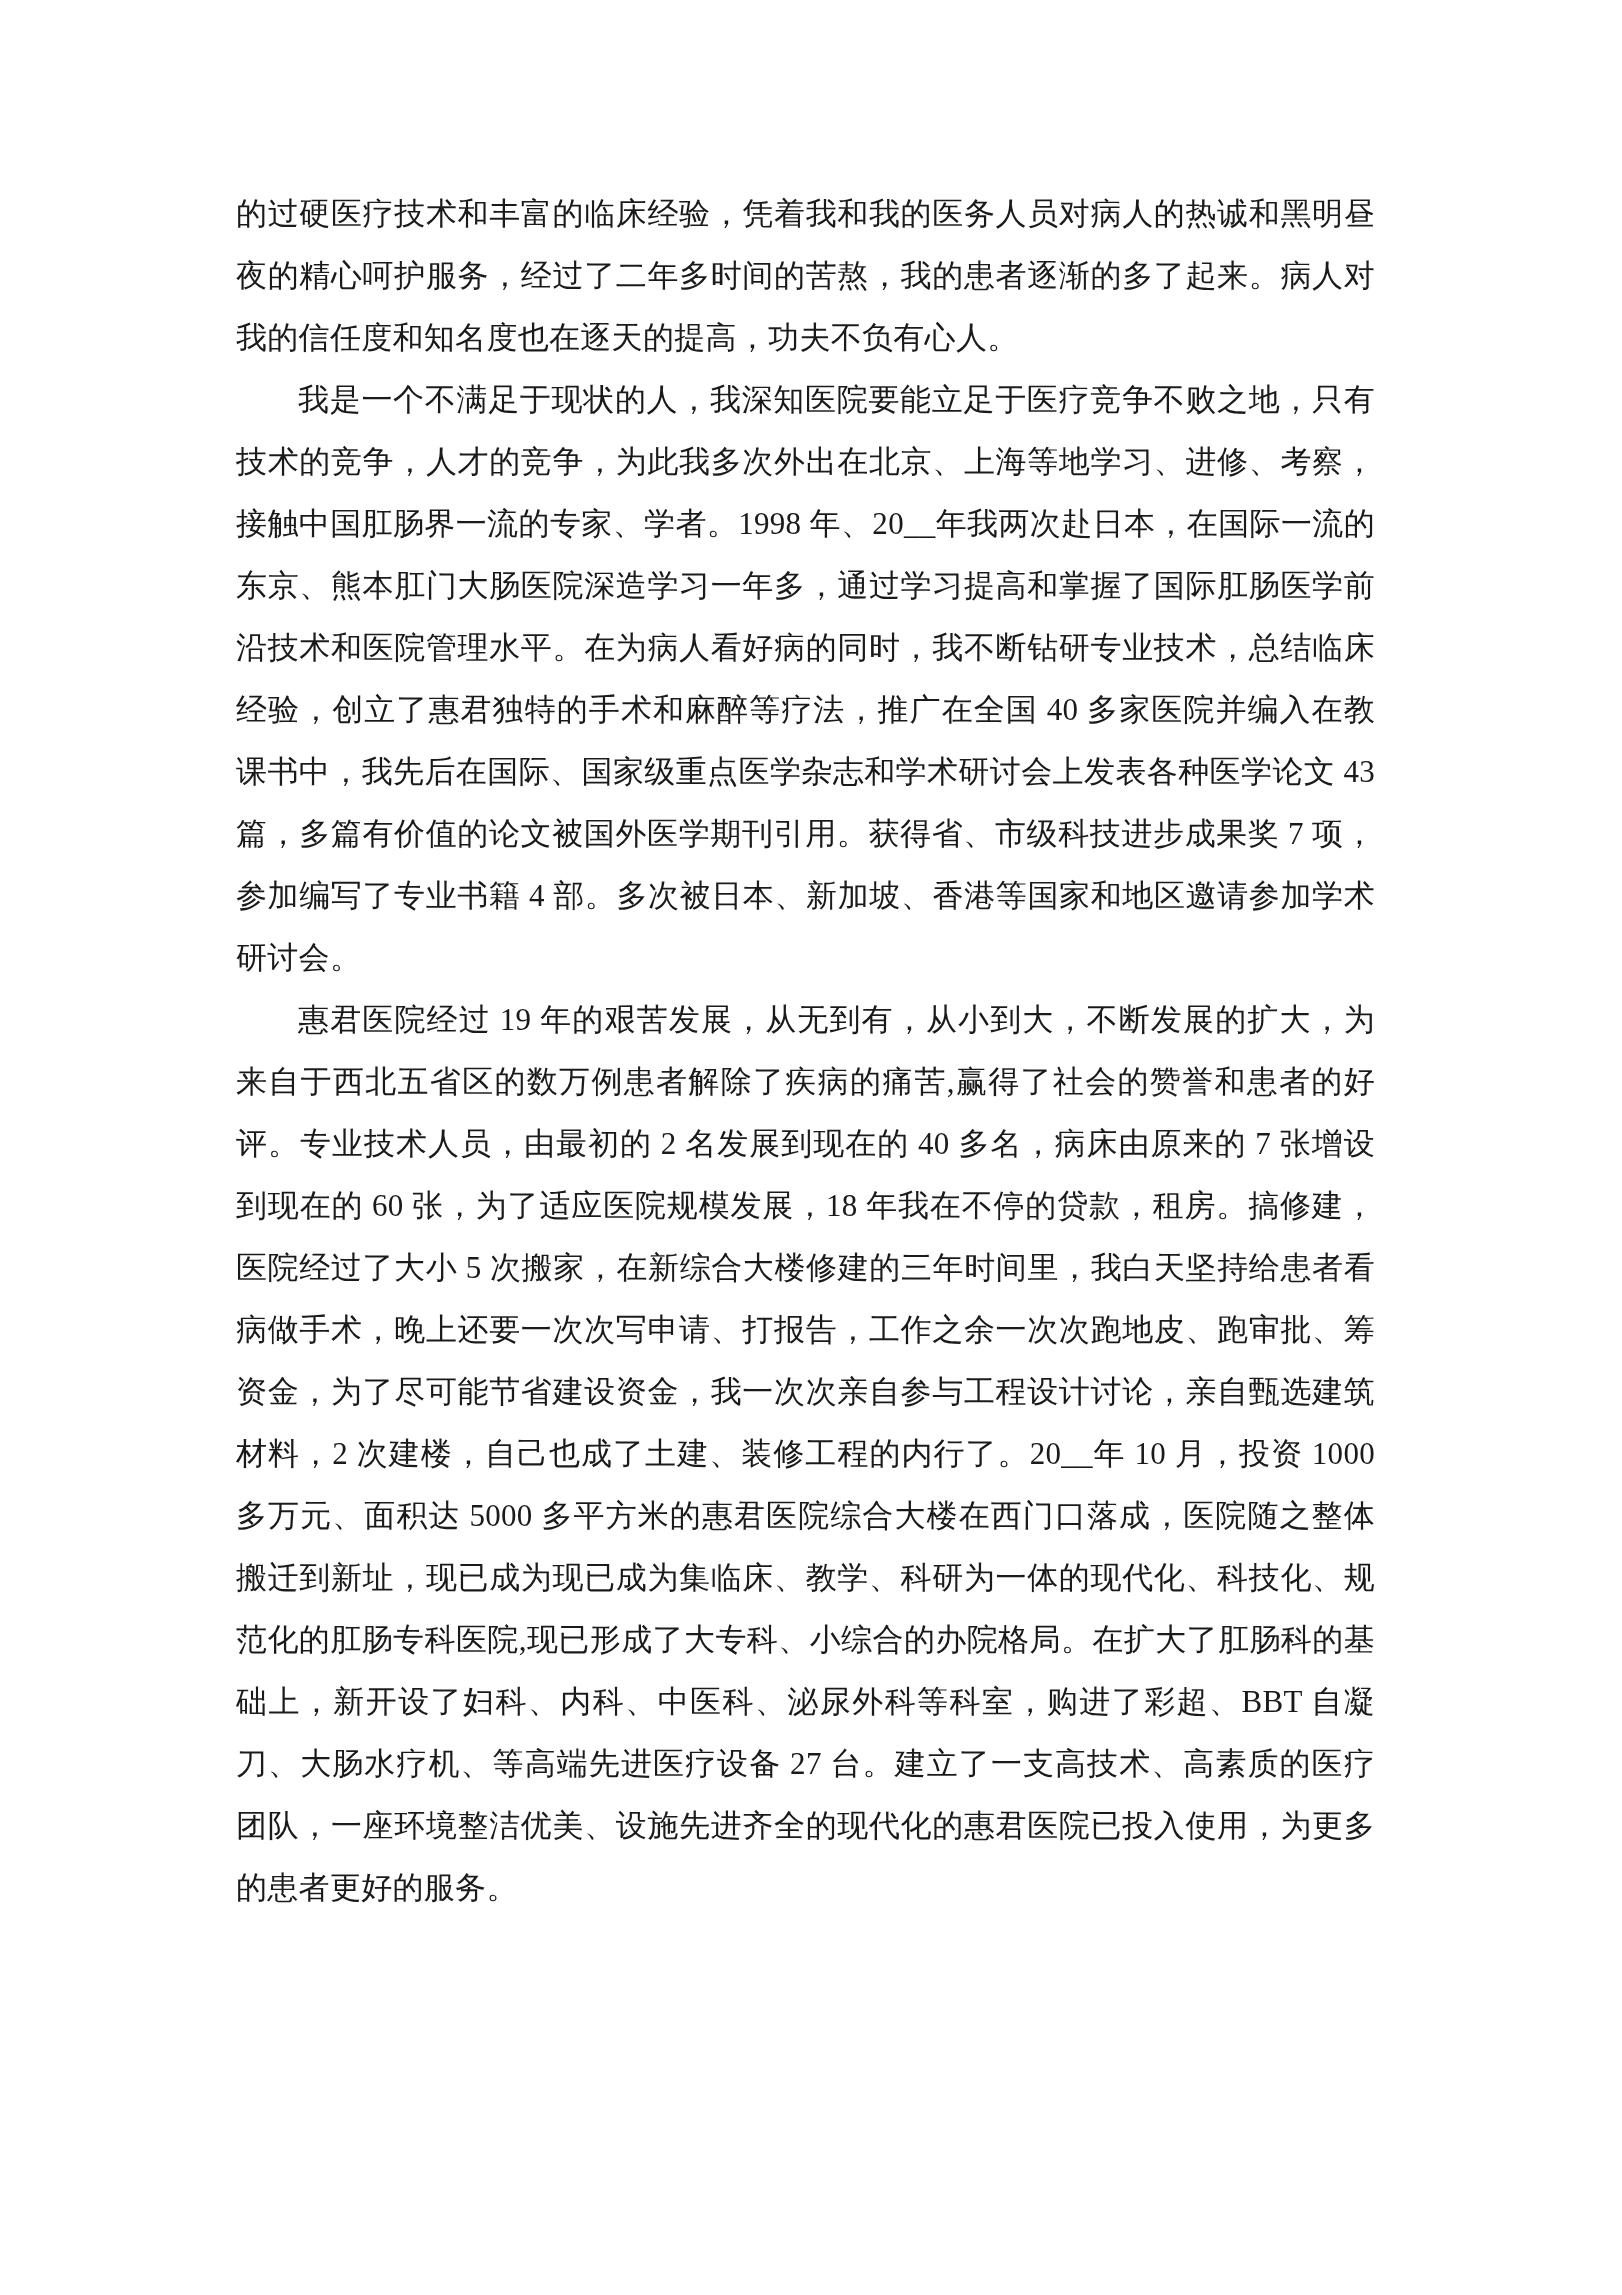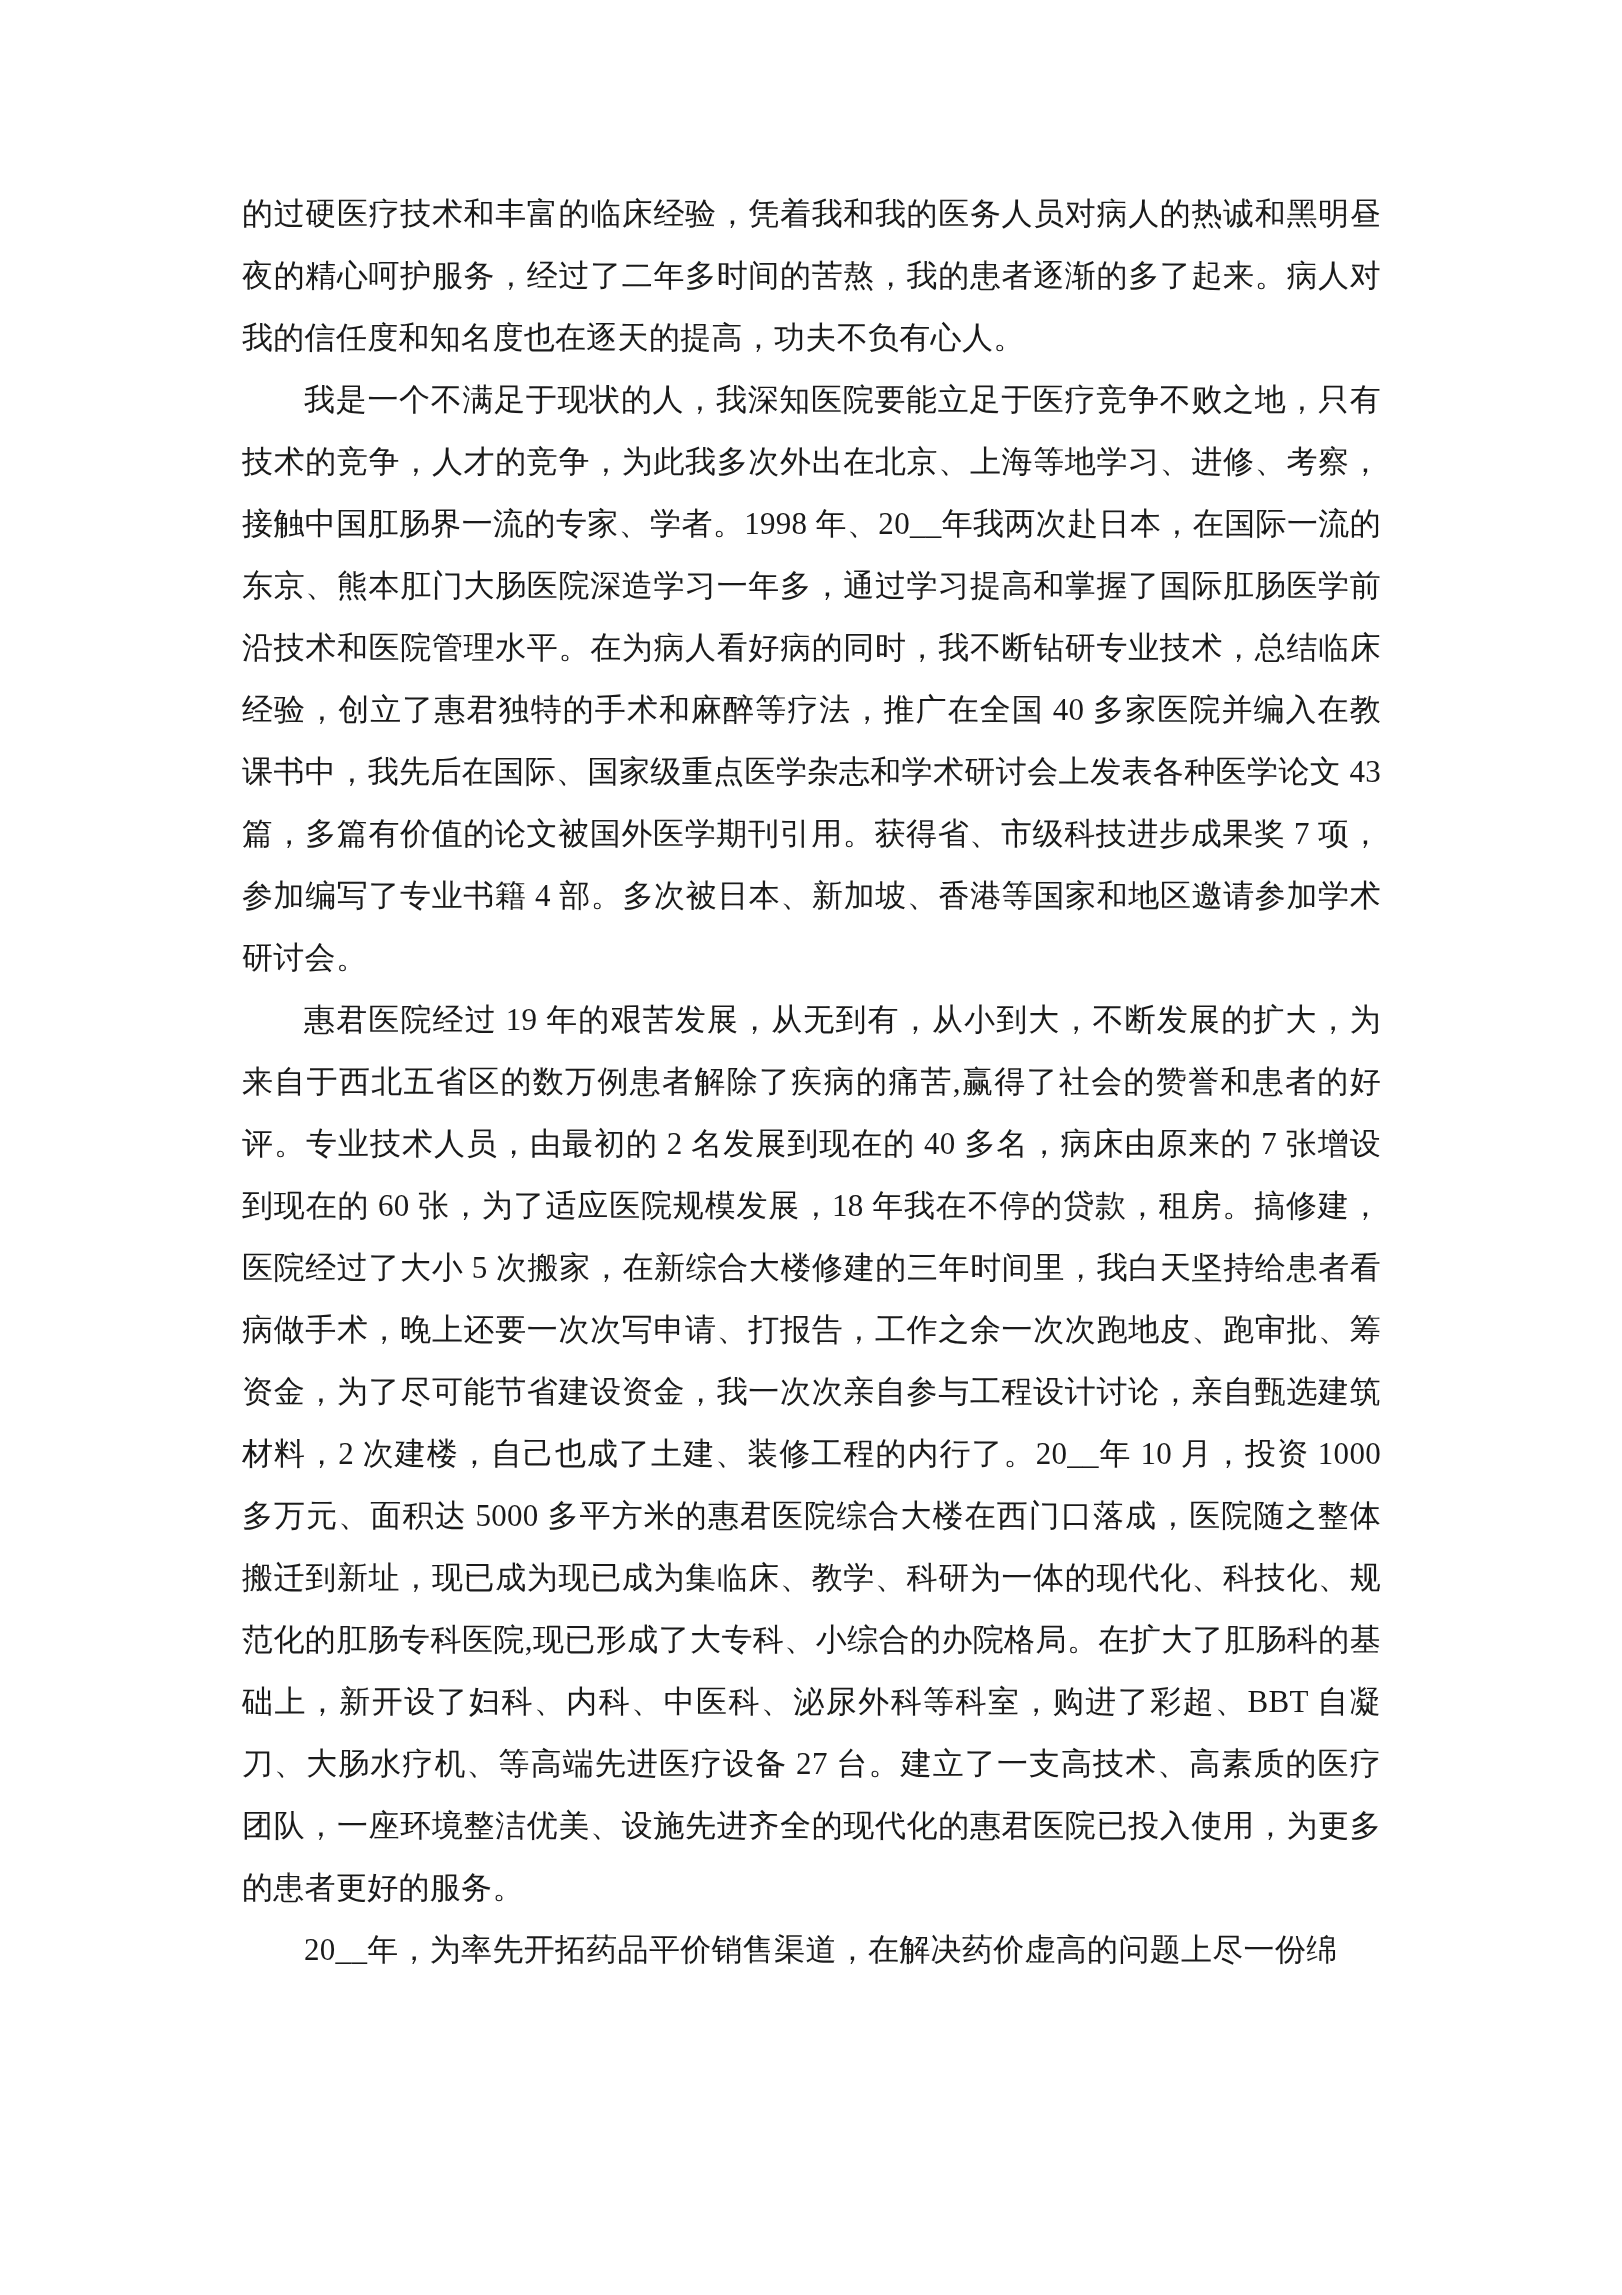--- a/index.html
+++ b/index.html
@@ -13,21 +13,21 @@
   .page {
     width: 1623px;
     height: 2295px;
     background: #ffffff;
     box-sizing: border-box;
     position: relative;
     overflow: hidden;
   }
   .content {
     position: absolute;
-    left: 242px;
+    left: 236px;
     top: 183px;
     width: 1139px;
   }
   p.para {
     margin: 0 0 0 0;
     font-size: 31px;
     line-height: 62px;
     color: #1a1a1a;
     text-align: justify;
     text-justify: inter-ideograph;
@@ -39,16 +39,15 @@
   }
 </style>
 </head>
 <body>
 
 <div class="page">
   <div class="content">
     <p class="para">的过硬医疗技术和丰富的临床经验，凭着我和我的医务人员对病人的热诚和黑明昼夜的精心呵护服务，经过了二年多时间的苦熬，我的患者逐渐的多了起来。病人对我的信任度和知名度也在逐天的提高，功夫不负有心人。</p>
     <p class="para indent">我是一个不满足于现状的人，我深知医院要能立足于医疗竞争不败之地，只有技术的竞争，人才的竞争，为此我多次外出在北京、上海等地学习、进修、考察，接触中国肛肠界一流的专家、学者。1998 年、20__年我两次赴日本，在国际一流的东京、熊本肛门大肠医院深造学习一年多，通过学习提高和掌握了国际肛肠医学前沿技术和医院管理水平。在为病人看好病的同时，我不断钻研专业技术，总结临床经验，创立了惠君独特的手术和麻醉等疗法，推广在全国 40 多家医院并编入在教课书中，我先后在国际、国家级重点医学杂志和学术研讨会上发表各种医学论文 43 篇，多篇有价值的论文被国外医学期刊引用。获得省、市级科技进步成果奖 7 项，参加编写了专业书籍 4 部。多次被日本、新加坡、香港等国家和地区邀请参加学术研讨会。</p>
     <p class="para indent">惠君医院经过 19 年的艰苦发展，从无到有，从小到大，不断发展的扩大，为来自于西北五省区的数万例患者解除了疾病的痛苦,赢得了社会的赞誉和患者的好评。专业技术人员，由最初的 2 名发展到现在的 40 多名，病床由原来的 7 张增设到现在的 60 张，为了适应医院规模发展，18 年我在不停的贷款，租房。搞修建，医院经过了大小 5 次搬家，在新综合大楼修建的三年时间里，我白天坚持给患者看病做手术，晚上还要一次次写申请、打报告，工作之余一次次跑地皮、跑审批、筹资金，为了尽可能节省建设资金，我一次次亲自参与工程设计讨论，亲自甄选建筑材料，2 次建楼，自己也成了土建、装修工程的内行了。20__年 10 月，投资 1000 多万元、面积达 5000 多平方米的惠君医院综合大楼在西门口落成，医院随之整体搬迁到新址，现已成为现已成为集临床、教学、科研为一体的现代化、科技化、规范化的肛肠专科医院,现已形成了大专科、小综合的办院格局。在扩大了肛肠科的基础上，新开设了妇科、内科、中医科、泌尿外科等科室，购进了彩超、BBT 自凝刀、大肠水疗机、等高端先进医疗设备 27 台。建立了一支高技术、高素质的医疗团队，一座环境整洁优美、设施先进齐全的现代化的惠君医院已投入使用，为更多的患者更好的服务。</p>
-    <p class="para indent">20__年，为率先开拓药品平价销售渠道，在解决药价虚高的问题上尽一份绵</p>
   </div>
 </div>
 
 
 </body></html>

